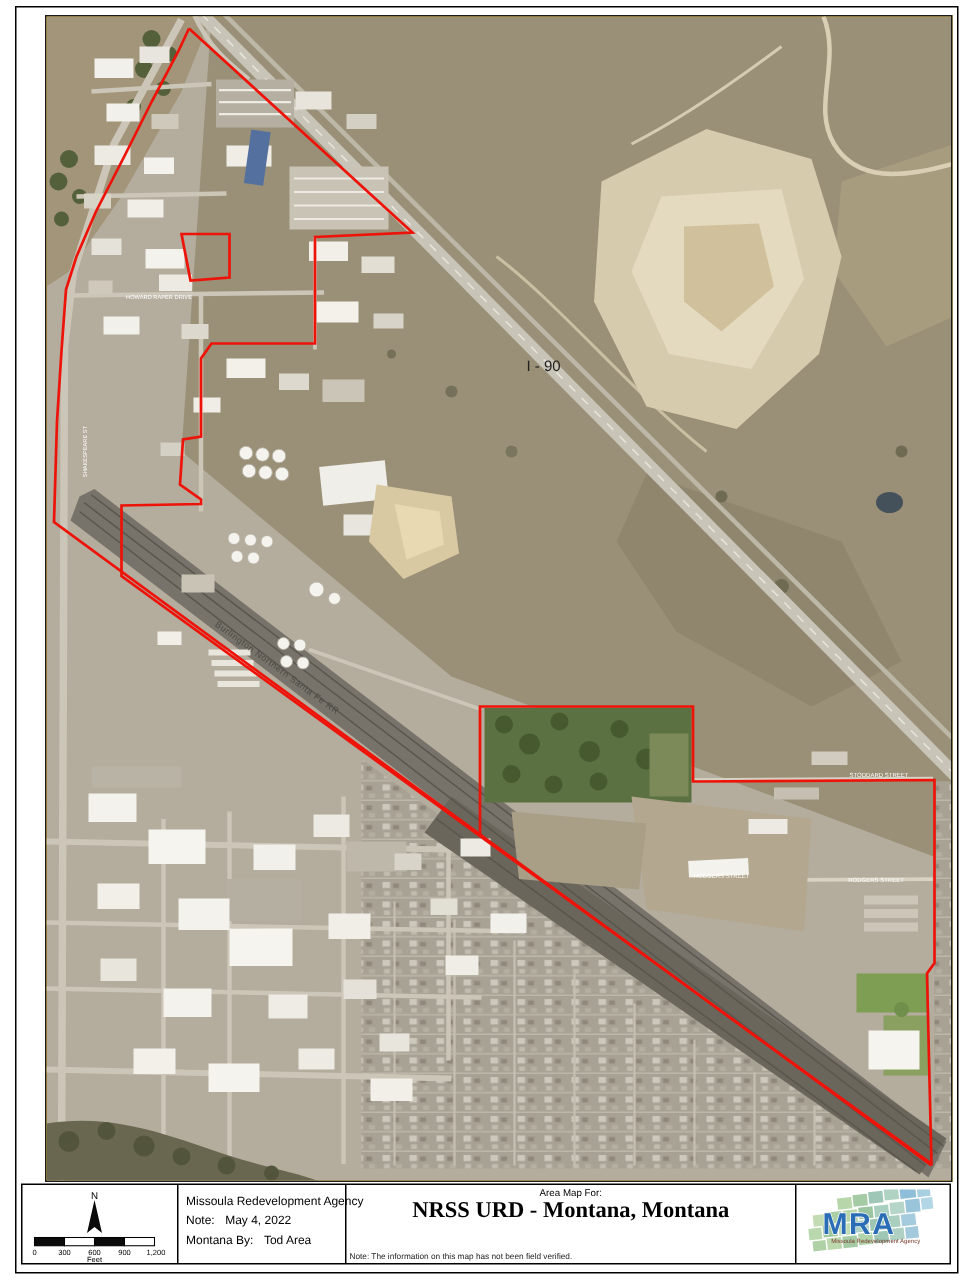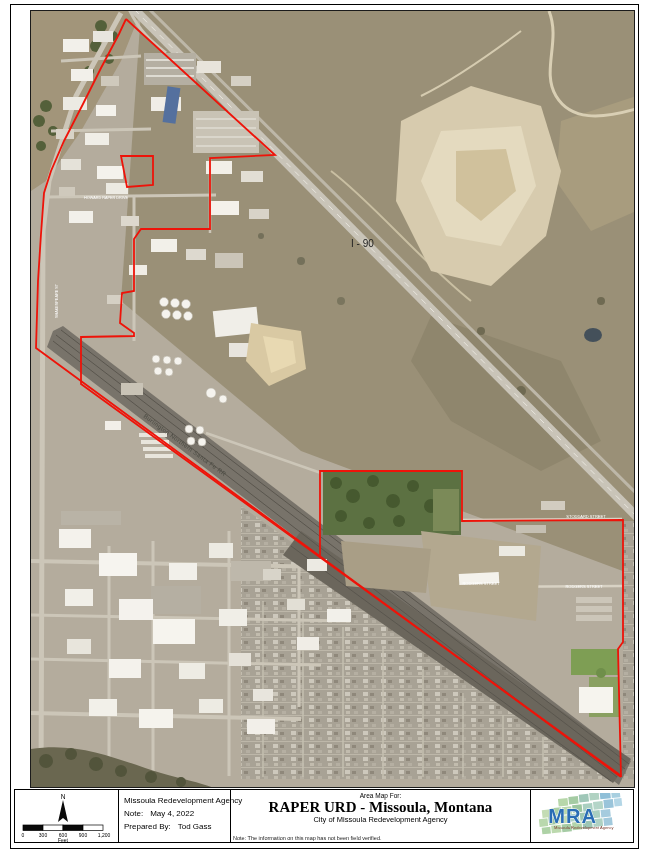--- a/index.html
+++ b/index.html
@@ -321,28 +321,27 @@
         </g>
       </svg>
     </div>
 
     <div class="tb-cell cell-agency">
       <div class="agency-line">Missoula Redevelopment Agency</div>
       <div class="agency-line">
         <span>Note:</span><span class="val">May 4, 2022</span>
       </div>
       <div class="agency-line">
-        <span>Prepared By:</span><span class="val">Tod Gass</span>
+        <span>Montana By:</span><span class="val">Tod Area</span>
       </div>
     </div>
 
     <div class="tb-cell cell-title">
       <div class="area-map-for">Area Map For:</div>
-      <div class="map-title">RAPER URD - Missoula, Montana</div>
-      <div class="org-line">City of Missoula Redevelopment Agency</div>
+      <div class="map-title">NRSS URD - Montana, Montana</div>
       <div class="note-line">Note:  The information on this map has not been field verified.</div>
     </div>
 
     <div class="tb-cell cell-logo">
       <svg width="96" height="46" viewBox="0 0 100 48">
         <g transform="rotate(-6 50 24)">
           <rect x="30" y="4" width="10" height="8" fill="#b7d7aa"></rect>
             <rect x="41" y="3" width="10" height="8" fill="#a4cba3"></rect>
           <rect x="52" y="2" width="10" height="8" fill="#9fc7b8"></rect>
             <rect x="63" y="1" width="10" height="8" fill="#b0d2c2"></rect>

